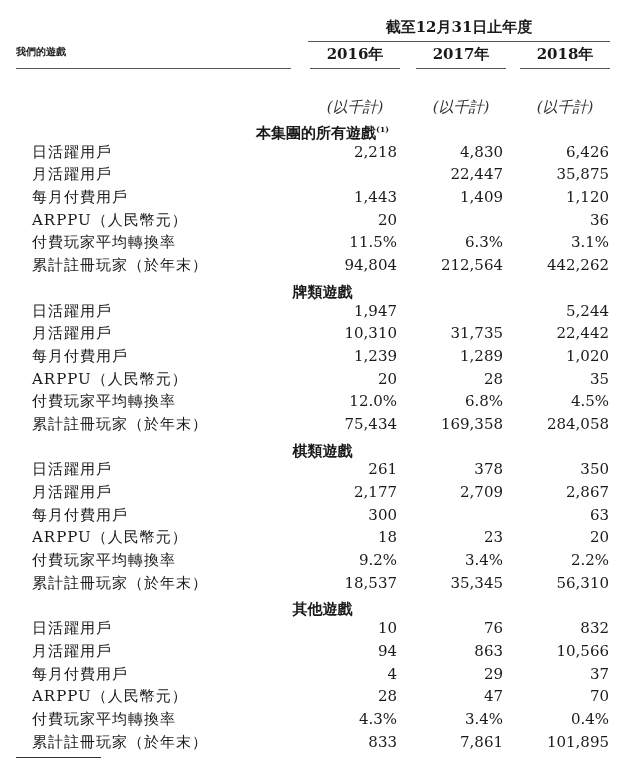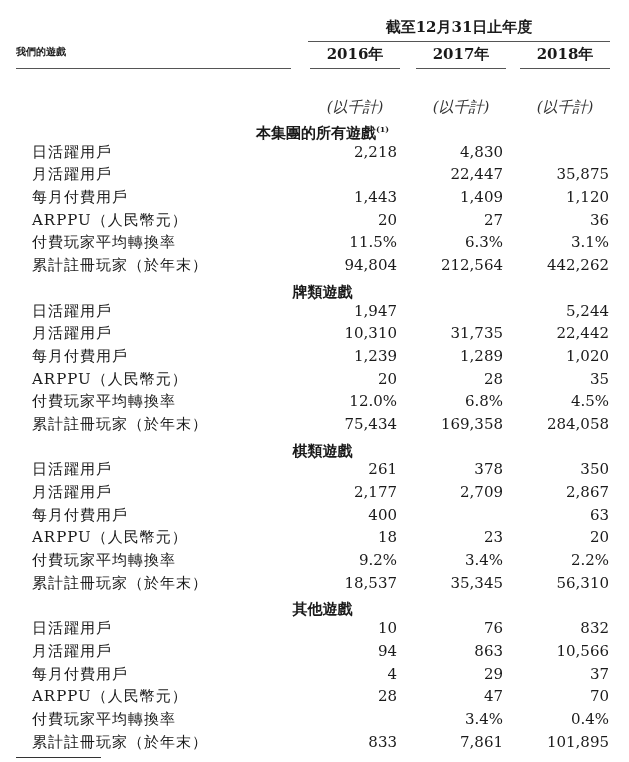--- a/index.html
+++ b/index.html
@@ -59,36 +59,36 @@
 <div class="unit" style="left:310px;">(以千計)</div>
 <div class="unit" style="left:416px;">(以千計)</div>
 <div class="unit" style="left:520px;">(以千計)</div>
 
 <div class="rows" id="rows">
     <div class="section-head"><span>本集團的所有遊戲</span><sup>(1)</sup></div>
     <div class="row">
       <span class="label">日活躍用戶</span>
       <span class="val v0">2,218</span>
       <span class="val v1">4,830</span>
+      <span class="val v2">6,426</span>
     </div>
     <div class="row">
       <span class="label">月活躍用戶</span>
       <span class="val v1">22,447</span>
       <span class="val v2">35,875</span>
     </div>
     <div class="row">
       <span class="label">每月付費用戶</span>
       <span class="val v0">1,443</span>
       <span class="val v1">1,409</span>
       <span class="val v2">1,120</span>
     </div>
     <div class="row">
       <span class="label">ARPPU（人民幣元）</span>
       <span class="val v0">20</span>
-      <span class="val v1">27</span>
       <span class="val v2">36</span>
     </div>
     <div class="row">
       <span class="label">付費玩家平均轉換率</span>
       <span class="val v0">11.5%</span>
       <span class="val v1">6.3%</span>
       <span class="val v2">3.1%</span>
     </div>
     <div class="row">
       <span class="label">累計註冊玩家（於年末）</span>
@@ -140,21 +140,21 @@
       <span class="val v2">350</span>
     </div>
     <div class="row">
       <span class="label">月活躍用戶</span>
       <span class="val v0">2,177</span>
       <span class="val v1">2,709</span>
       <span class="val v2">2,867</span>
     </div>
     <div class="row">
       <span class="label">每月付費用戶</span>
-      <span class="val v0">400</span>
+      <span class="val v0">300</span>
       <span class="val v2">63</span>
     </div>
     <div class="row">
       <span class="label">ARPPU（人民幣元）</span>
       <span class="val v0">18</span>
       <span class="val v1">23</span>
       <span class="val v2">20</span>
     </div>
     <div class="row">
       <span class="label">付費玩家平均轉換率</span>
@@ -188,20 +188,21 @@
       <span class="val v2">37</span>
     </div>
     <div class="row">
       <span class="label">ARPPU（人民幣元）</span>
       <span class="val v0">28</span>
       <span class="val v1">47</span>
       <span class="val v2">70</span>
     </div>
     <div class="row">
       <span class="label">付費玩家平均轉換率</span>
+      <span class="val v0">4.3%</span>
       <span class="val v1">3.4%</span>
       <span class="val v2">0.4%</span>
     </div>
     <div class="row">
       <span class="label">累計註冊玩家（於年末）</span>
       <span class="val v0">833</span>
       <span class="val v1">7,861</span>
       <span class="val v2">101,895</span>
     </div>
   </div>

